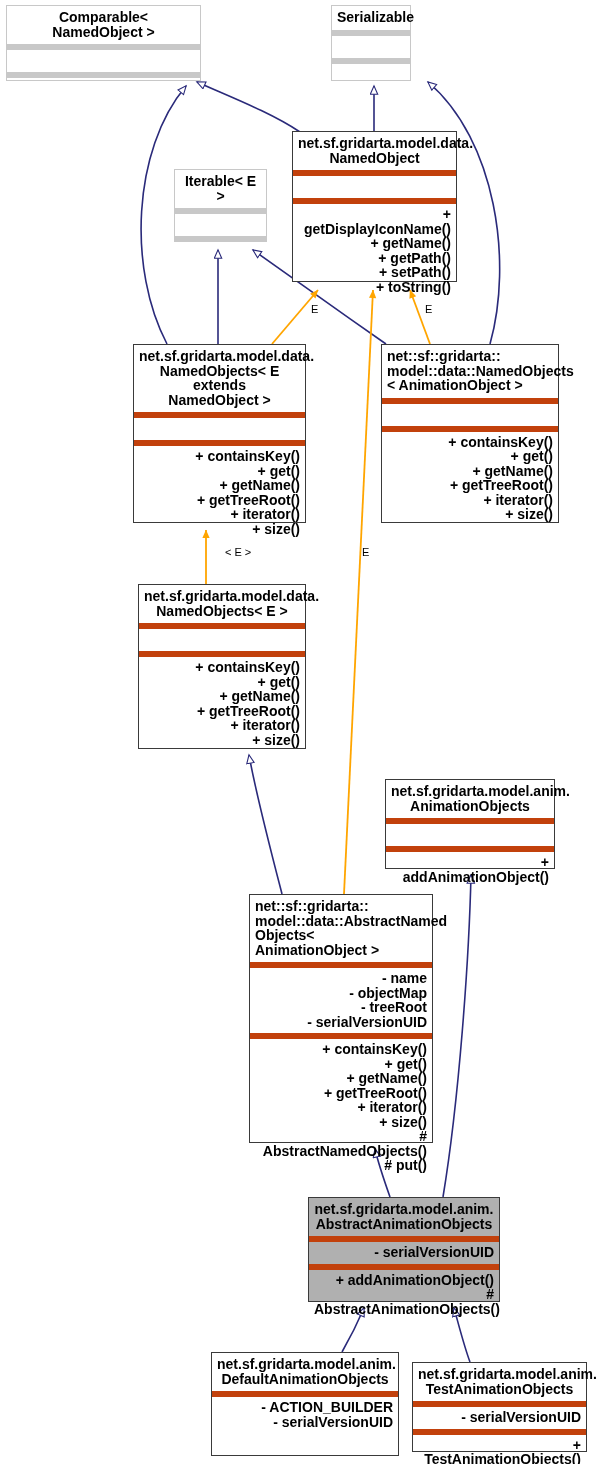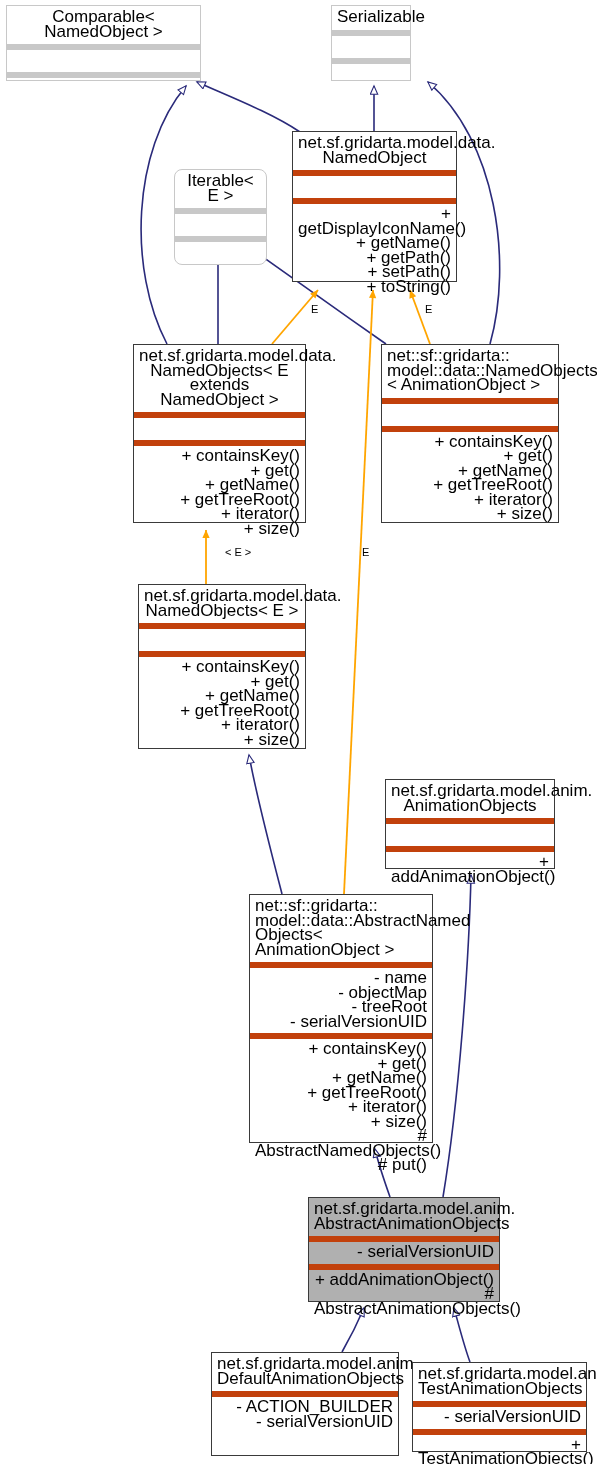--- a/index.html
+++ b/index.html
@@ -24,24 +24,25 @@
     top: 0;
     width: 597px;
     height: 1464px;
     pointer-events: none;
   }
   .node {
     position: absolute;
     box-sizing: border-box;
     background: #ffffff;
     border: 1px solid #3a3a3a;
-    font-size: 17px;
+    font-size: 14px;
     line-height: 14.5px;
     color: #000000;
     z-index: 5;
+    font-weight: bold;
   }
   .node.faded {
     border-color: #c8c8c8;
   }
   .node.highlight {
     background: #b0b0b0;
     border-color: #3a3a3a;
   }
   .node .title {
     text-align: center;
@@ -138,21 +139,21 @@
     <div class="title">net.sf.gridarta.model.data.
 NamedObject</div>
     <div class="sect empty"></div>
     <div class="sect">+ getDisplayIconName()
 + getName()
 + getPath()
 + setPath()
 + toString()</div>
   </div>
 
-  <div class="node faded" style="left:174px; top:169px; width:93px; height:96px;border-radius:8px;">
+  <div class="node faded" style="left:174px; top:169px; width:93px; height:73px;">
     <div class="title">Iterable&lt; E &gt;</div>
     <div class="sect empty"></div>
     <div class="sect empty"></div>
   </div>
 
   <div class="node" style="left:133px; top:344px; width:173px; height:179px;">
     <div class="title">net.sf.gridarta.model.data.
 NamedObjects&lt; E extends
 NamedObject &gt;</div>
     <div class="sect empty"></div>

